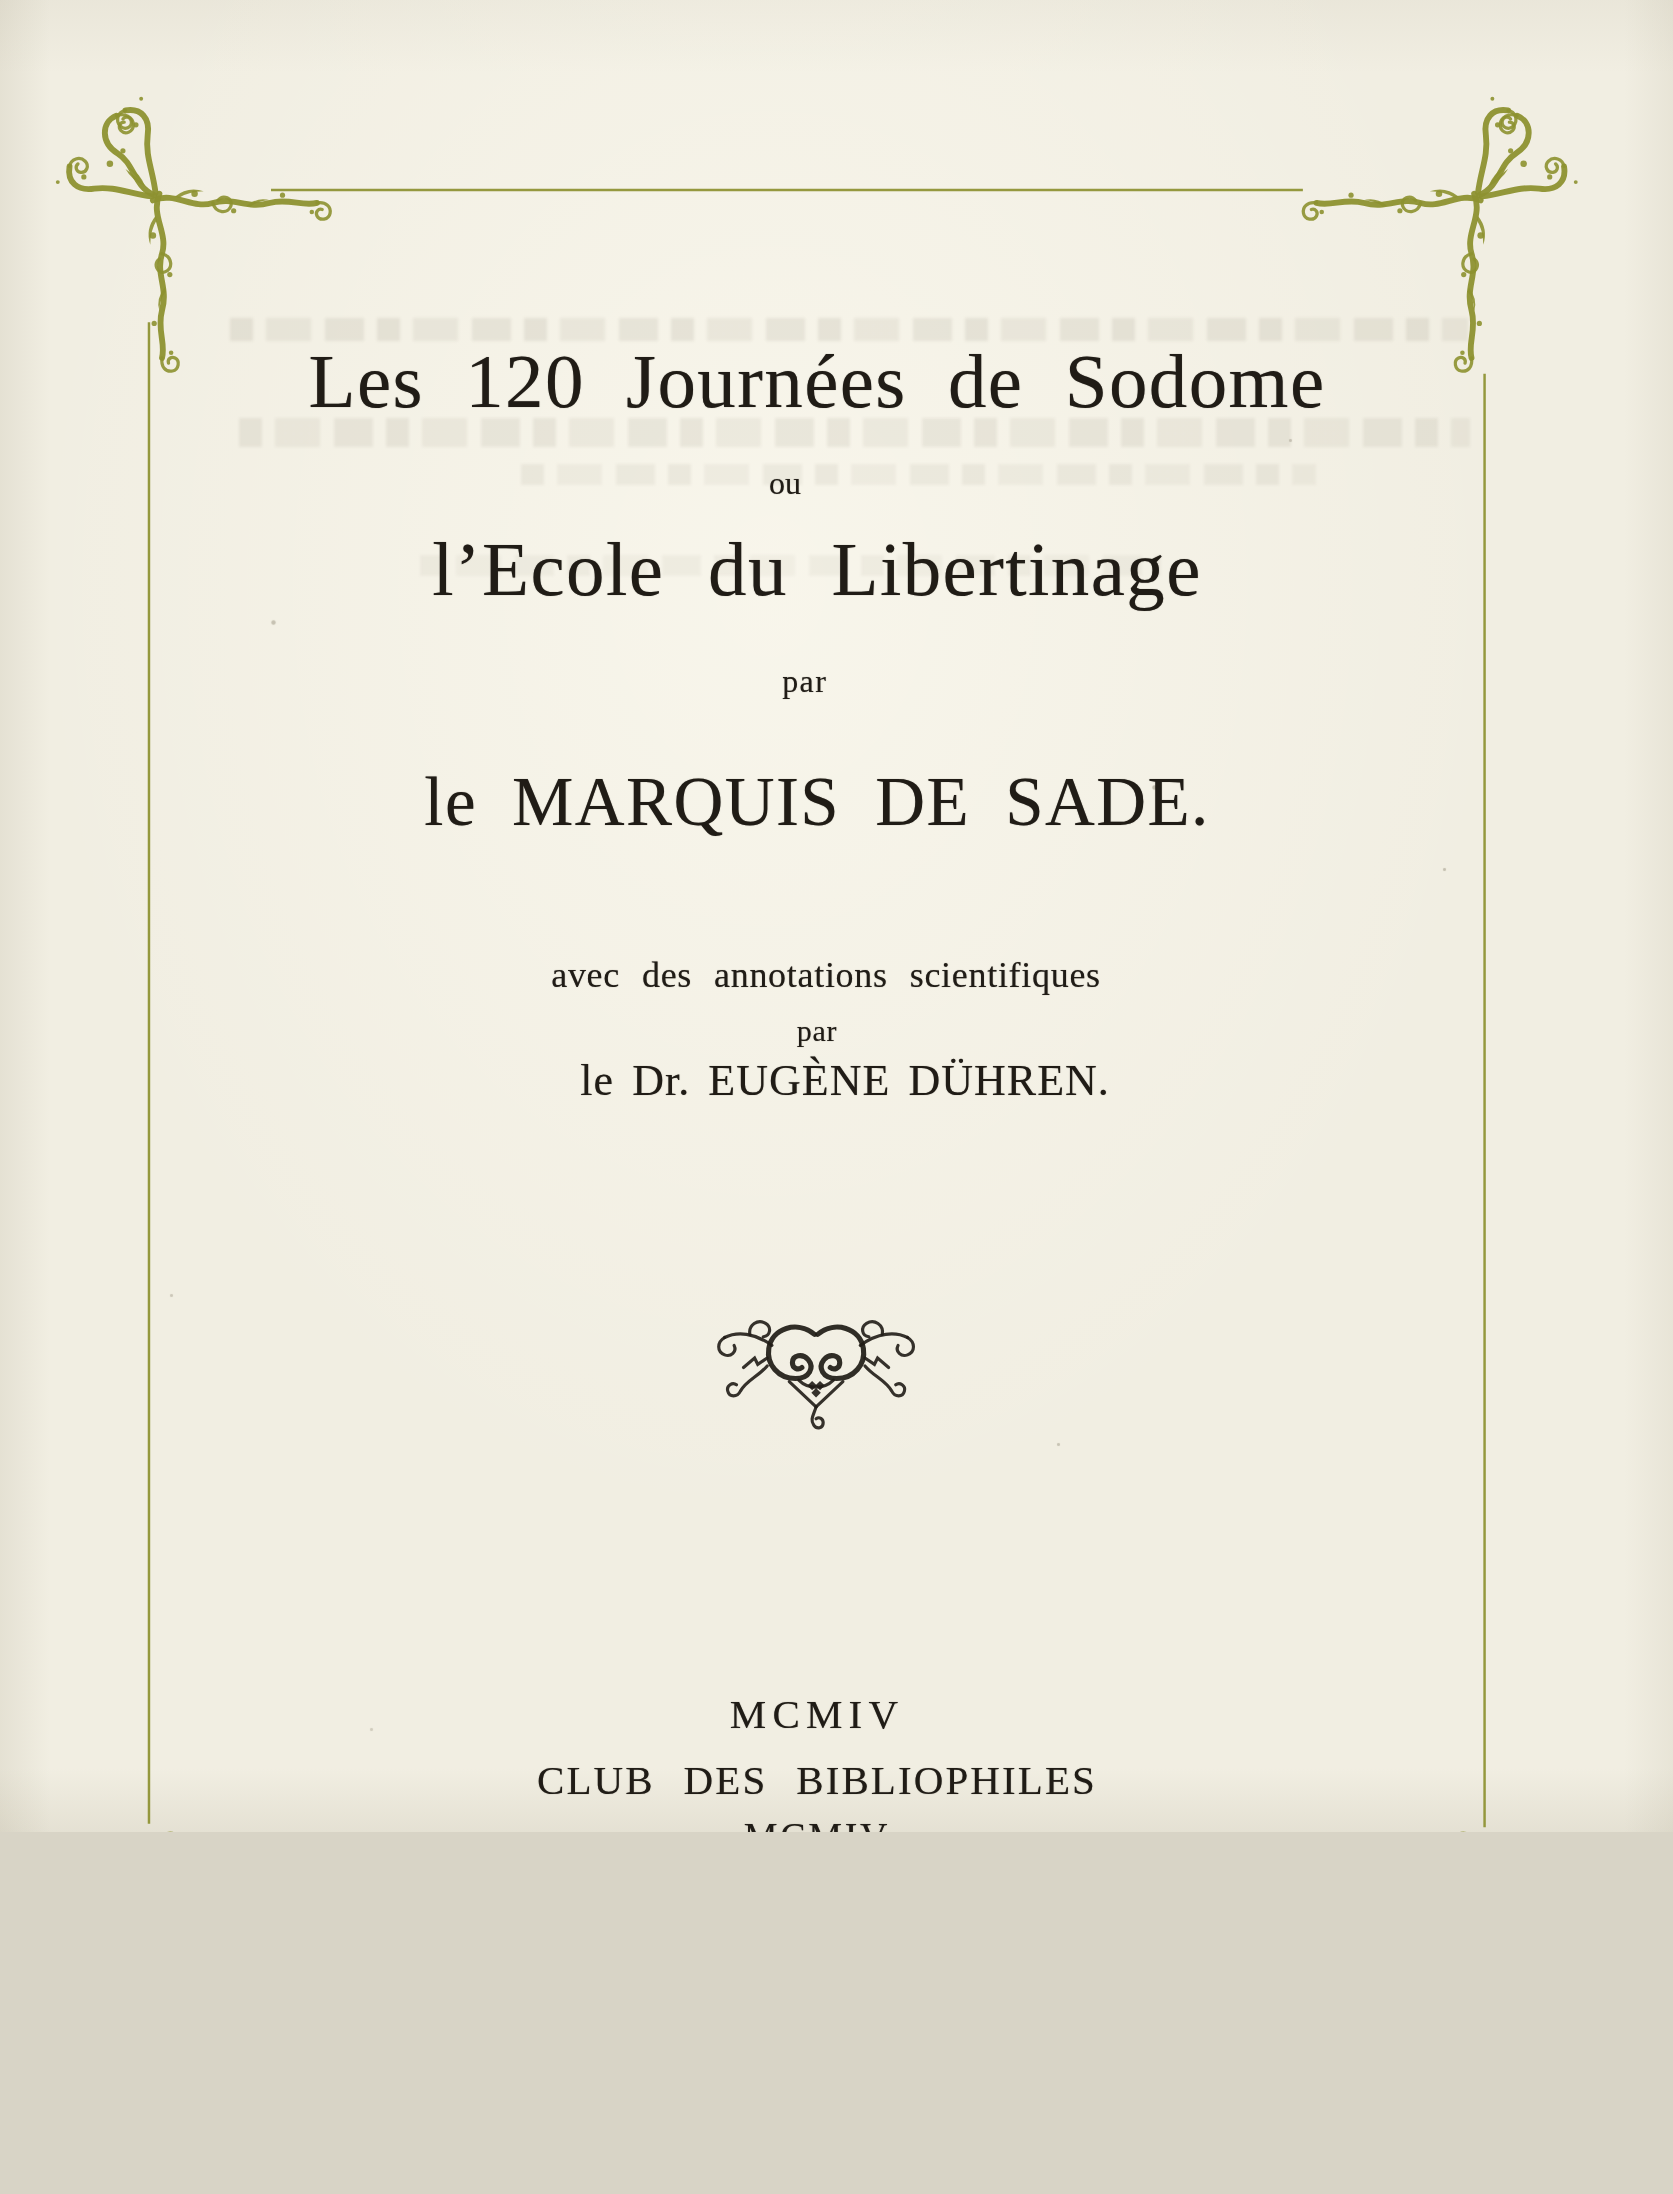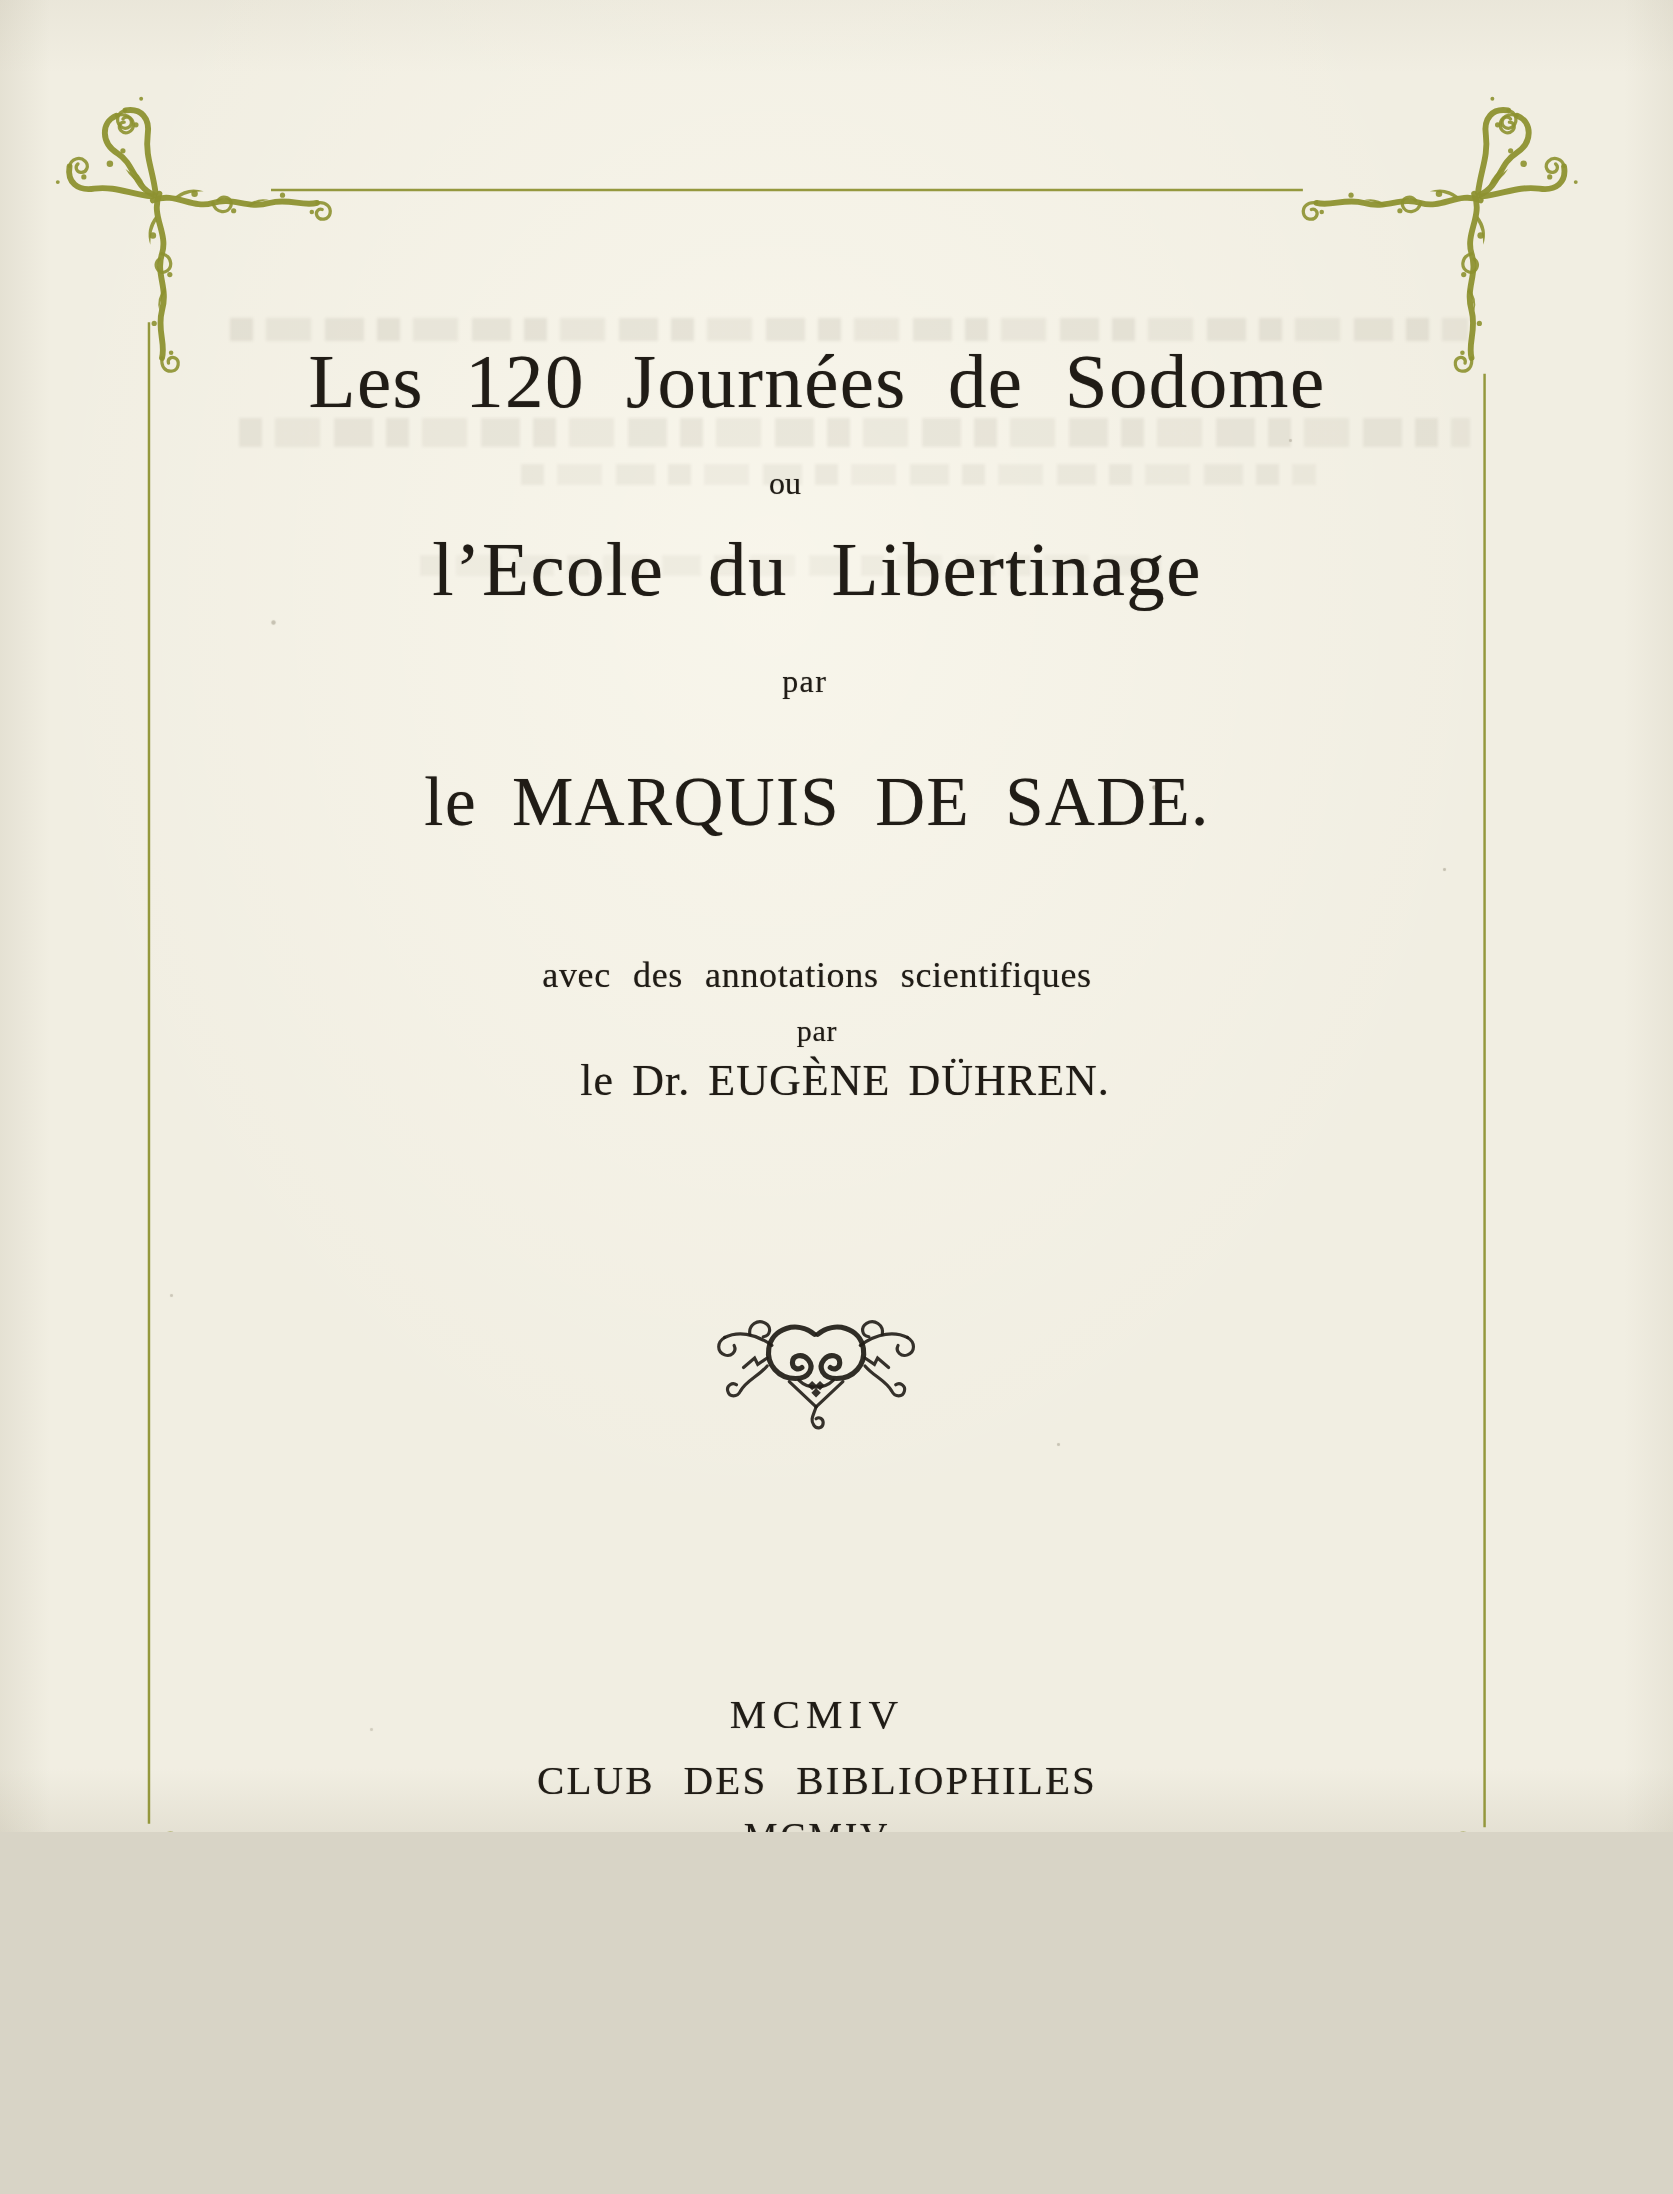--- a/index.html
+++ b/index.html
@@ -29,21 +29,21 @@
     text-align:center;line-height:1;white-space:nowrap;
     z-index:3;
     text-shadow:0 0 0.9px rgba(30,26,20,.55);
   }
   .t-main   {top:343px;font-size:77px;letter-spacing:1.4px;word-spacing:20.6px;}
   .t-ou     {top:459px;font-size:32px;transform:translateX(-32px);margin-top:8px;}
   .t-main2  {top:531px;font-size:77px;letter-spacing:1.4px;word-spacing:23px;}
   .t-par1   {top:665px;font-size:32px;letter-spacing:1.4px;transform:translateX(-12.3px);}
   .t-author {top:768px;font-size:69px;letter-spacing:1.4px;word-spacing:16.5px;}
   .t-note1  {top:905px;font-size:36px;letter-spacing:0.7px;word-spacing:9px;}
-  .t-note2  {top:957px;font-size:36px;letter-spacing:0.7px;word-spacing:12.3px;}
+  .t-note2  {top:957px;font-size:36px;letter-spacing:0.7px;word-spacing:12.3px;margin-left:9px;}
   .t-par2   {top:1016px;font-size:30px;letter-spacing:0.7px;}
   .t-editor {top:1059px;font-size:44px;letter-spacing:1px;word-spacing:6.2px;padding-left:28px;}
   .t-city   {top:1694px;font-size:41px;letter-spacing:6.2px;}
   .t-pub    {top:1760px;font-size:41px;letter-spacing:2.1px;word-spacing:16.5px;}
   .t-year   {top:1817px;font-size:38px;letter-spacing:2.7px;}
 
   .ghost{
     position:absolute;z-index:1;
     filter:blur(1.5px);
     background:repeating-linear-gradient(90deg,

